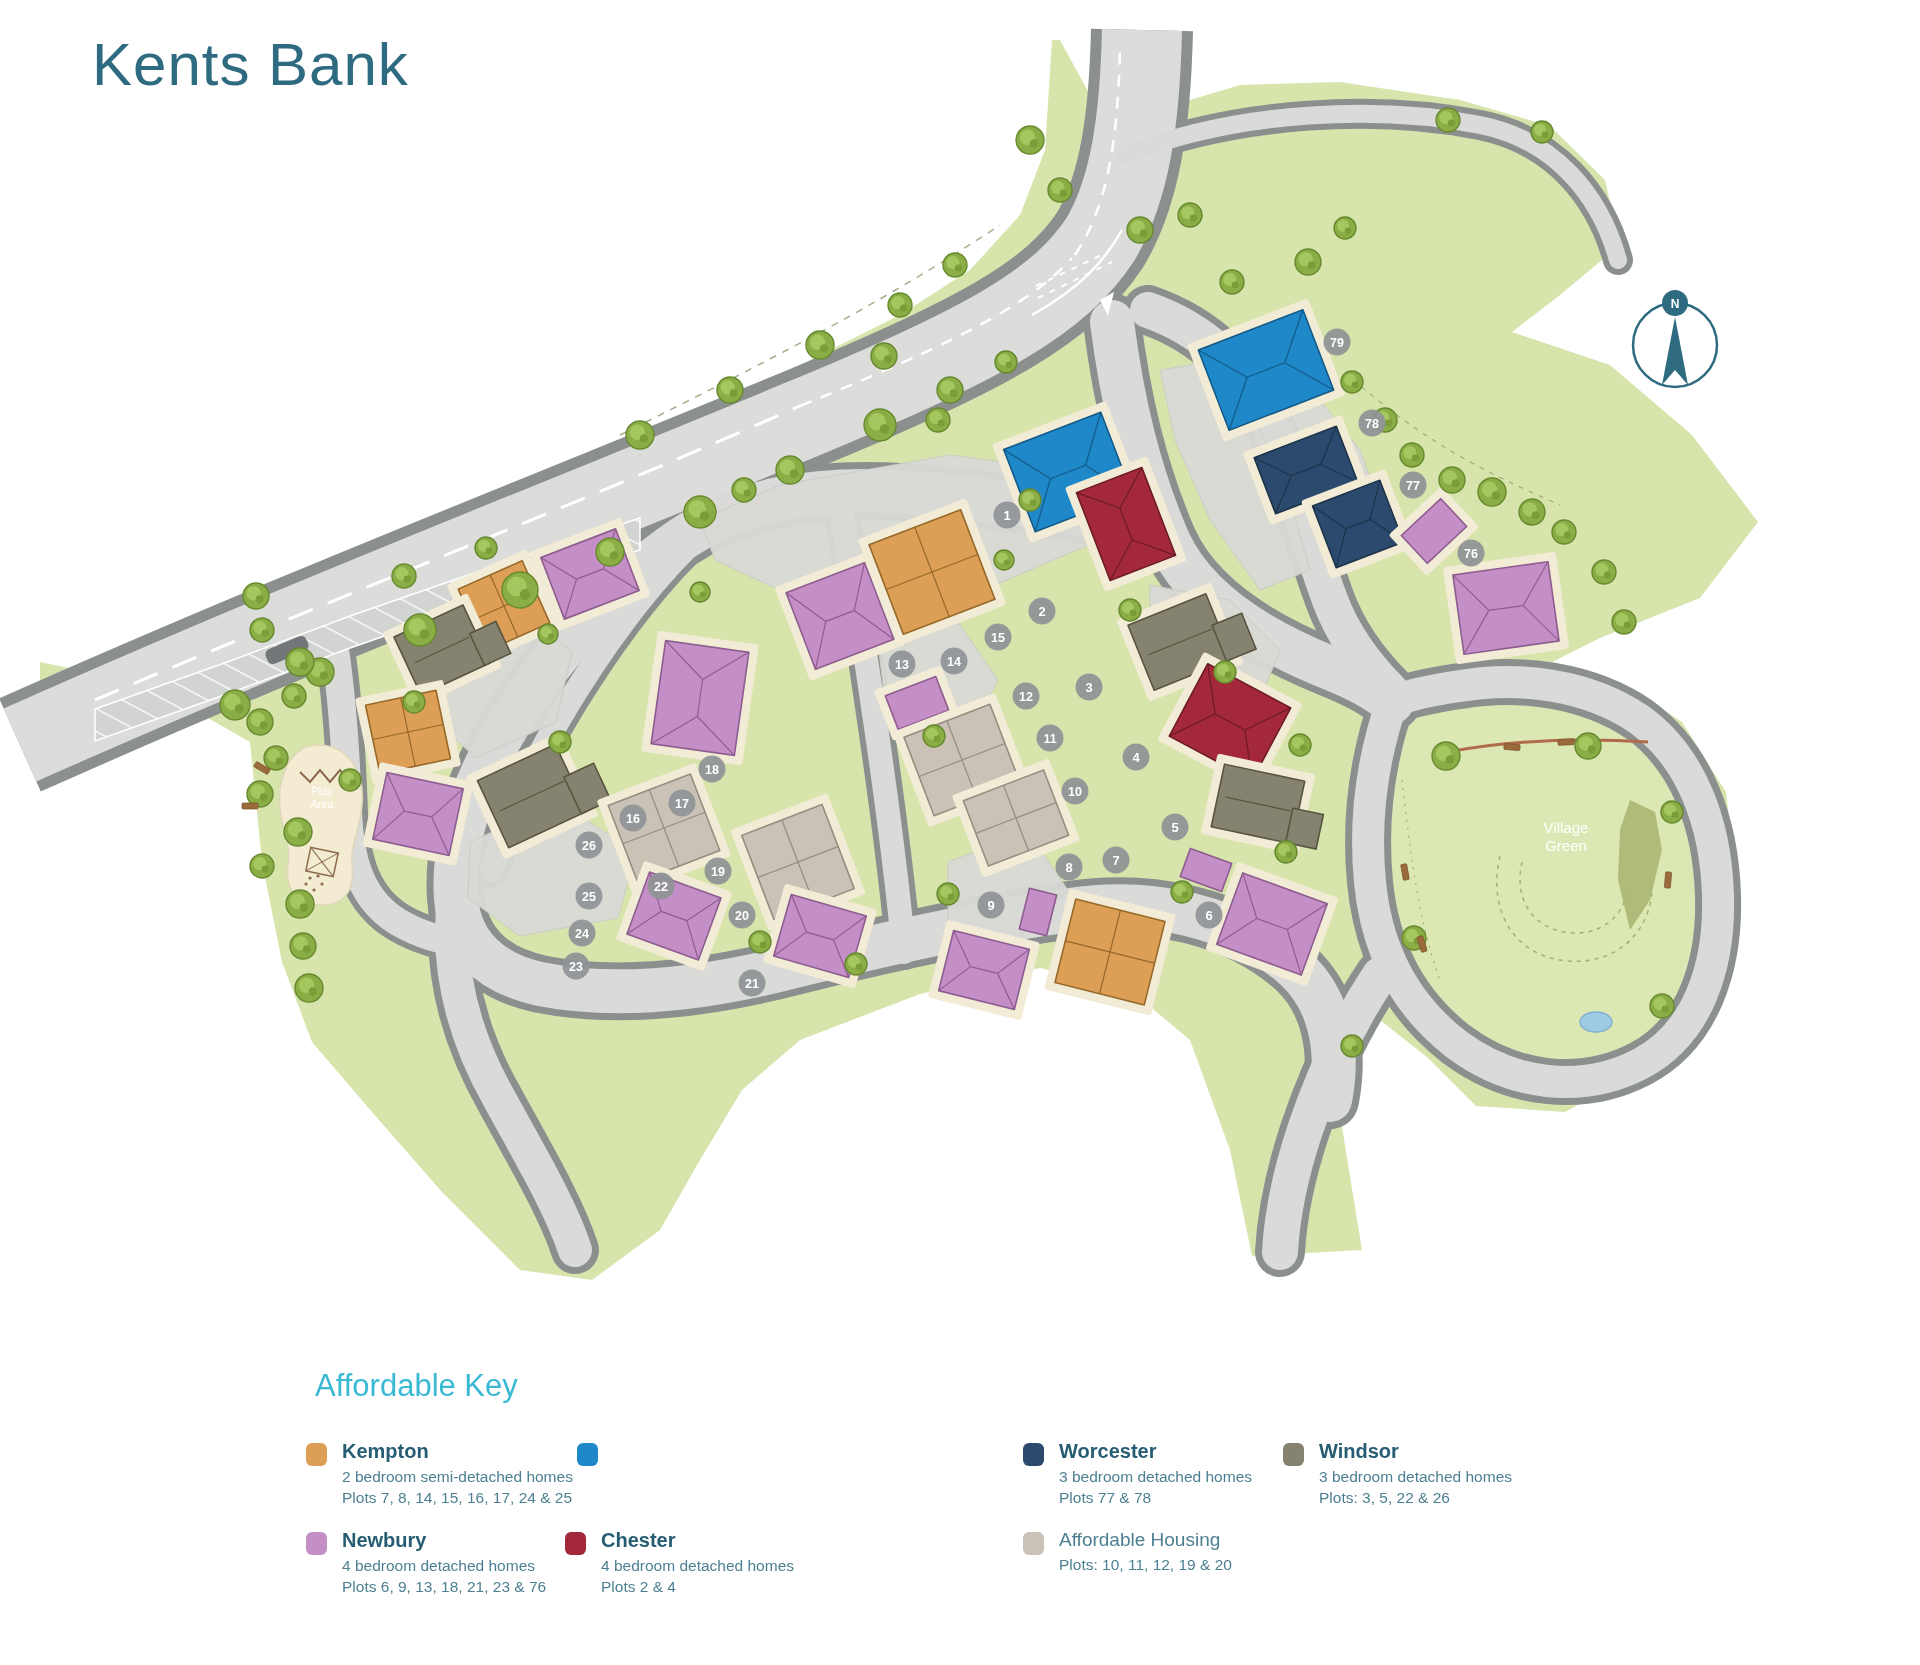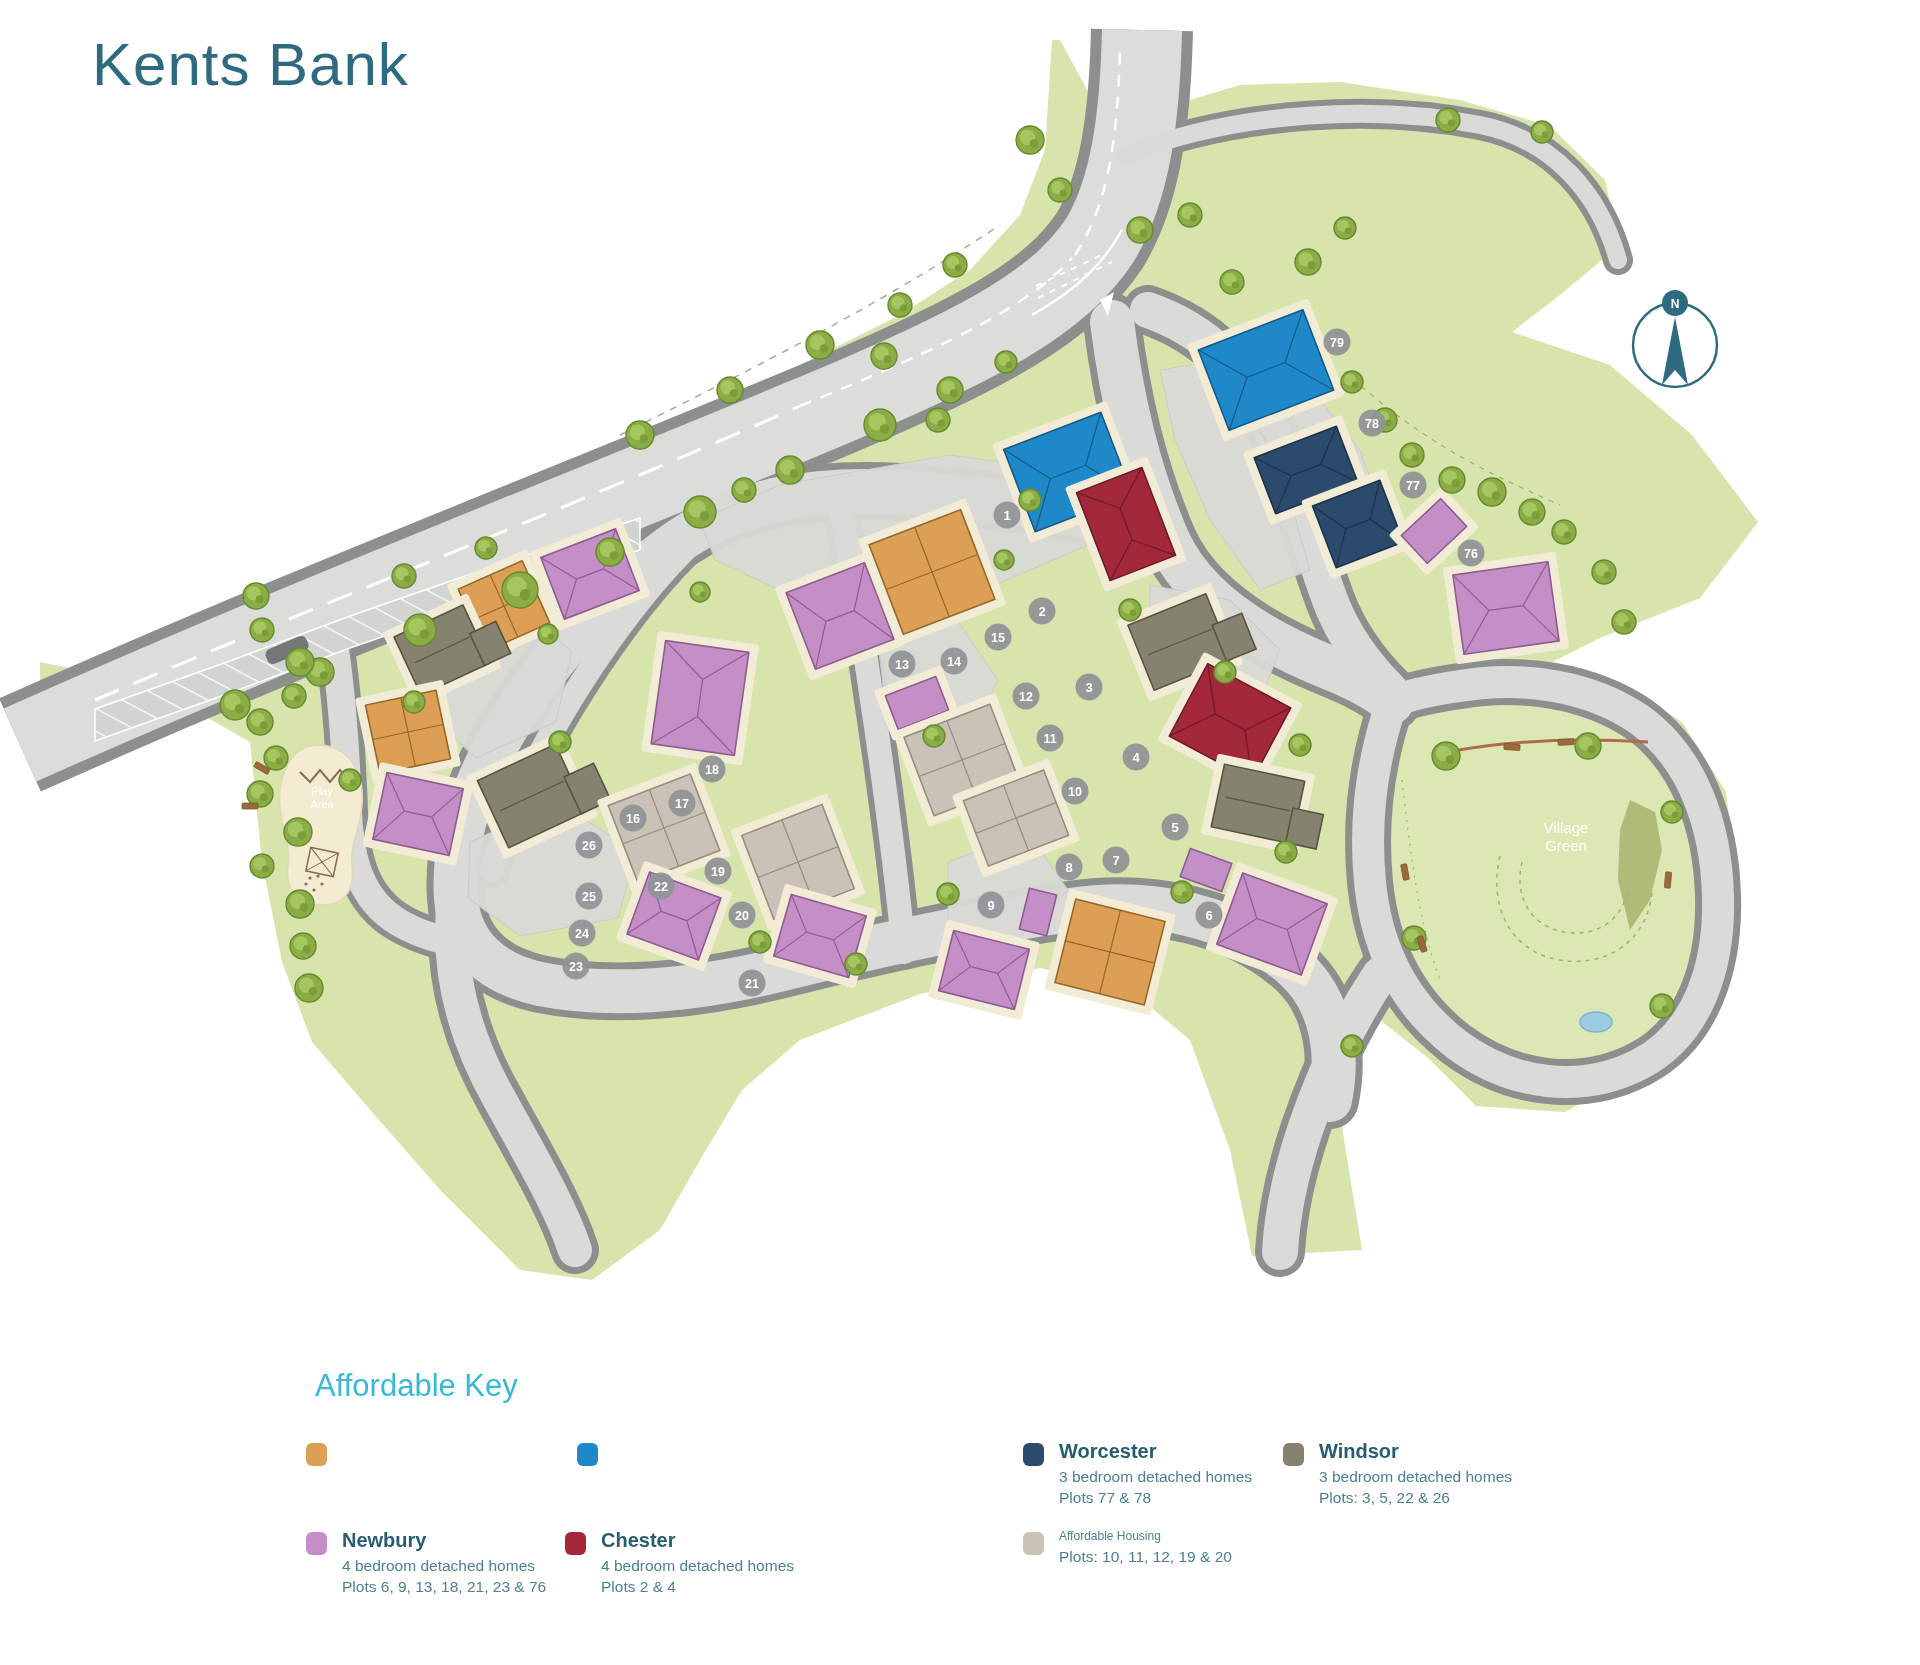--- a/index.html
+++ b/index.html
@@ -5,21 +5,21 @@
   html,body{margin:0;padding:0;background:#fff;}
   body{width:1920px;height:1665px;position:relative;overflow:hidden;
        font-family:"Liberation Sans",sans-serif;}
   .page-title{position:absolute;left:92px;top:30px;font-size:60px;font-weight:400;
               letter-spacing:1px;margin:0;}
   #map-wrap{position:absolute;inset:0;}
   .legend-heading{position:absolute;left:315px;top:1368px;font-size:31px;font-weight:400;}
   .legend-entry{position:absolute;display:flex;gap:15px;align-items:flex-start;}
   .legend-swatch{width:21px;height:23px;border-radius:6px;flex:0 0 auto;margin-top:3px;}
   .legend-name{font-size:20px;font-weight:bold;margin-bottom:3px;}
-  .legend-name.regular{font-weight:400;font-size:12px;}
+  .legend-name.regular{font-weight:400;font-size:19px;}
   .legend-line{font-size:15.5px;line-height:21px;}
   text{font-family:"Liberation Sans",sans-serif;}
 </style>
 </head>
 <body>
 
 <h1 class="page-title" style="color: rgb(47, 107, 128);">Kents Bank</h1>
 
 <div id="map-wrap">
 <svg id="map-svg" width="1920" height="1665" viewBox="0 0 1920 1665">
@@ -853,20 +853,25 @@
     <circle cy="-42" r="13" fill="#2e6b80"></circle>
     <text id="compass-n" y="-37.5" text-anchor="middle" font-size="12" font-weight="bold" fill="#ffffff">N</text>
   </g>
 </svg>
 </div>
 
 <div class="legend-heading" style="color: rgb(58, 185, 213);">Affordable Key</div>
 <div id="legend">
     <div class="legend-entry" style="left: 306px; top: 1440px;">
       <div class="legend-swatch" style="background: rgb(221, 159, 85);"></div>
+      <div>
+        <div class="legend-name" style="color: rgb(39, 93, 114);">Kempton</div>
+        <div class="legend-line" style="color: rgb(76, 127, 145);">2 bedroom semi-detached homes</div>
+        <div class="legend-line" style="color: rgb(76, 127, 145);">Plots 7, 8, 14, 15, 16, 17, 24 &amp; 25</div>
+      </div>
     </div>
     <div class="legend-entry" style="left: 577px; top: 1440px;">
       <div class="legend-swatch" style="background: rgb(31, 136, 200);"></div>
     </div>
     <div class="legend-entry" style="left: 1023px; top: 1440px;">
       <div class="legend-swatch" style="background: rgb(44, 74, 110);"></div>
       <div>
         <div class="legend-name" style="color: rgb(39, 93, 114);">Worcester</div>
         <div class="legend-line" style="color: rgb(76, 127, 145);">3 bedroom detached homes</div>
         <div class="legend-line" style="color: rgb(76, 127, 145);">Plots 77 &amp; 78</div>

